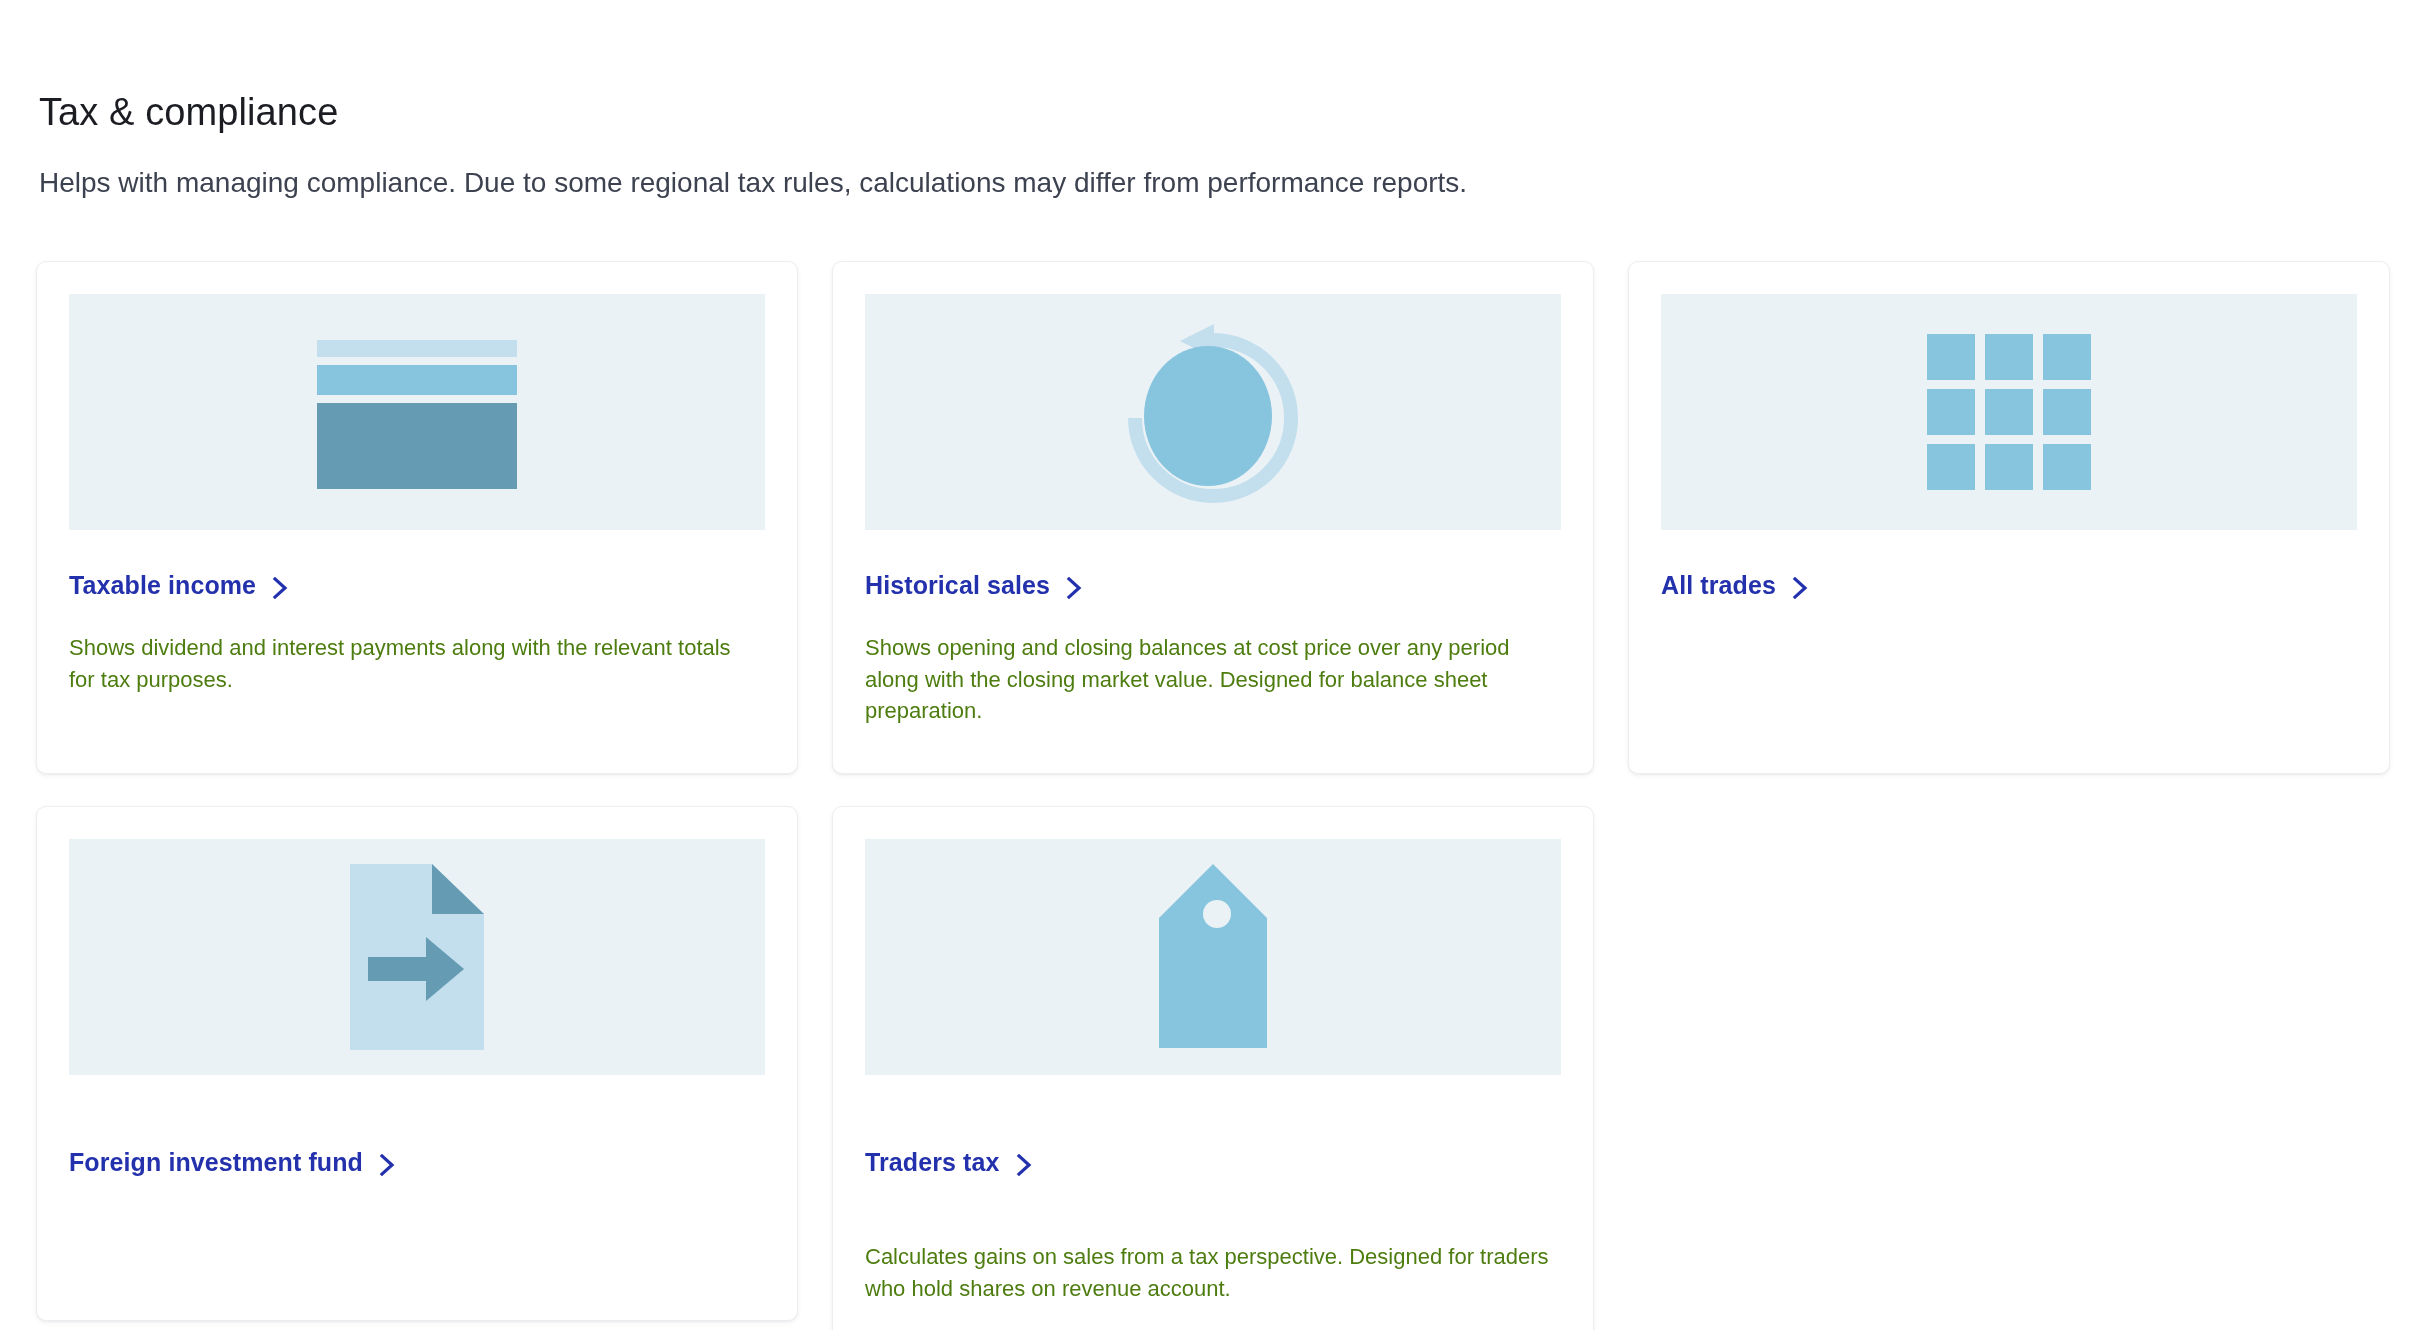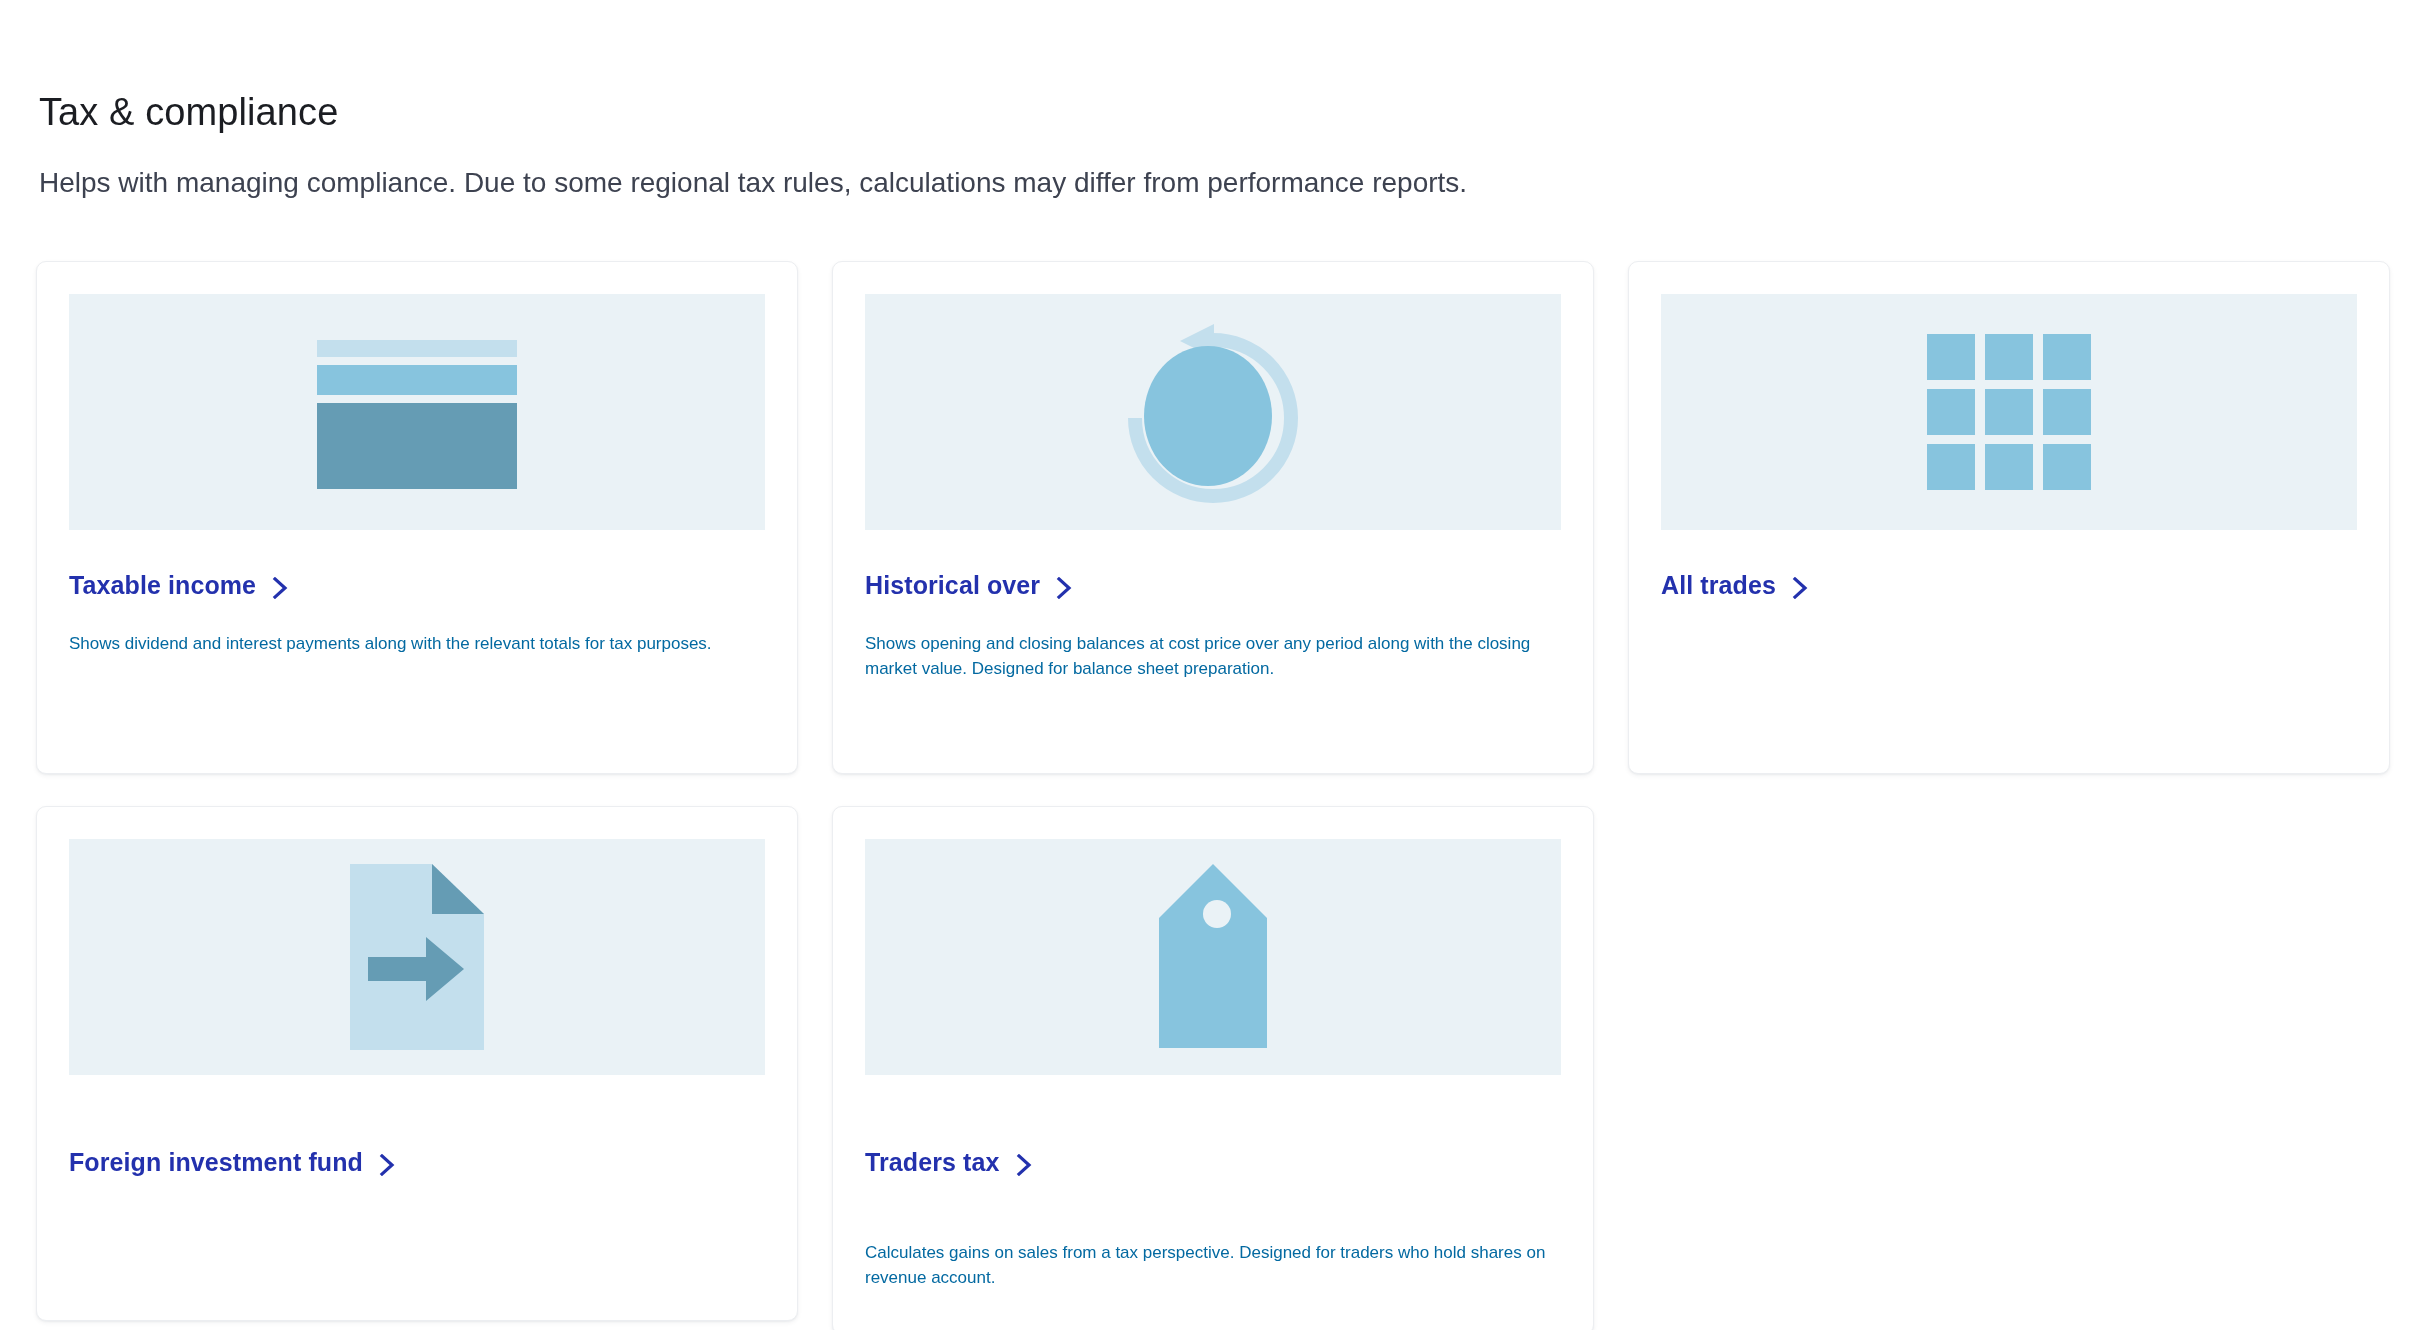--- a/index.html
+++ b/index.html
@@ -93,23 +93,23 @@
     width: 18px;
     height: 18px;
     flex: none;
     position: relative;
     top: 1px;
   }
   .chevron svg { display: block; }
 
   .card-desc {
     margin-top: 32px;
-    font-size: 17px;
+    font-size: 22px;
     line-height: 1.42;
-    color: #0369a1;
+    color: #4d7c0f;
     font-weight: 400;
     max-width: 690px;
   }
 
   
   .ill-svg { display: block; }
 </style>
 </head>
 <body>
 
@@ -143,21 +143,21 @@
 
     <div class="card">
       <div class="card-illustration">
         <svg class="ill-svg" width="190" height="185" viewBox="0 0 190 185">
           <path d="M95 20 A 78 78 0 1 1 17 98" fill="none" stroke="#c3dfed" stroke-width="14" stroke-linecap="butt"></path>
           <polygon points="96,4 96,38 62,21" fill="#c3dfed"></polygon>
           <ellipse cx="90" cy="96" rx="64" ry="70" fill="#87c4de"></ellipse>
         </svg>
       </div>
       <a class="card-link" href="#">
-        <span>Historical over</span>
+        <span>Historical sales</span>
         <span class="chevron">
           <svg width="18" height="22" viewBox="0 0 18 22">
             <path d="M3 2 L13 11 L3 20" fill="none" stroke="#2331ad" stroke-width="3.2" stroke-linecap="square" stroke-linejoin="miter"></path>
           </svg>
         </span>
       </a>
       <div class="card-desc">Shows opening and closing balances at cost price over any period along with the closing market value. Designed for balance sheet preparation.</div>
     </div>
 
     <div class="card">

